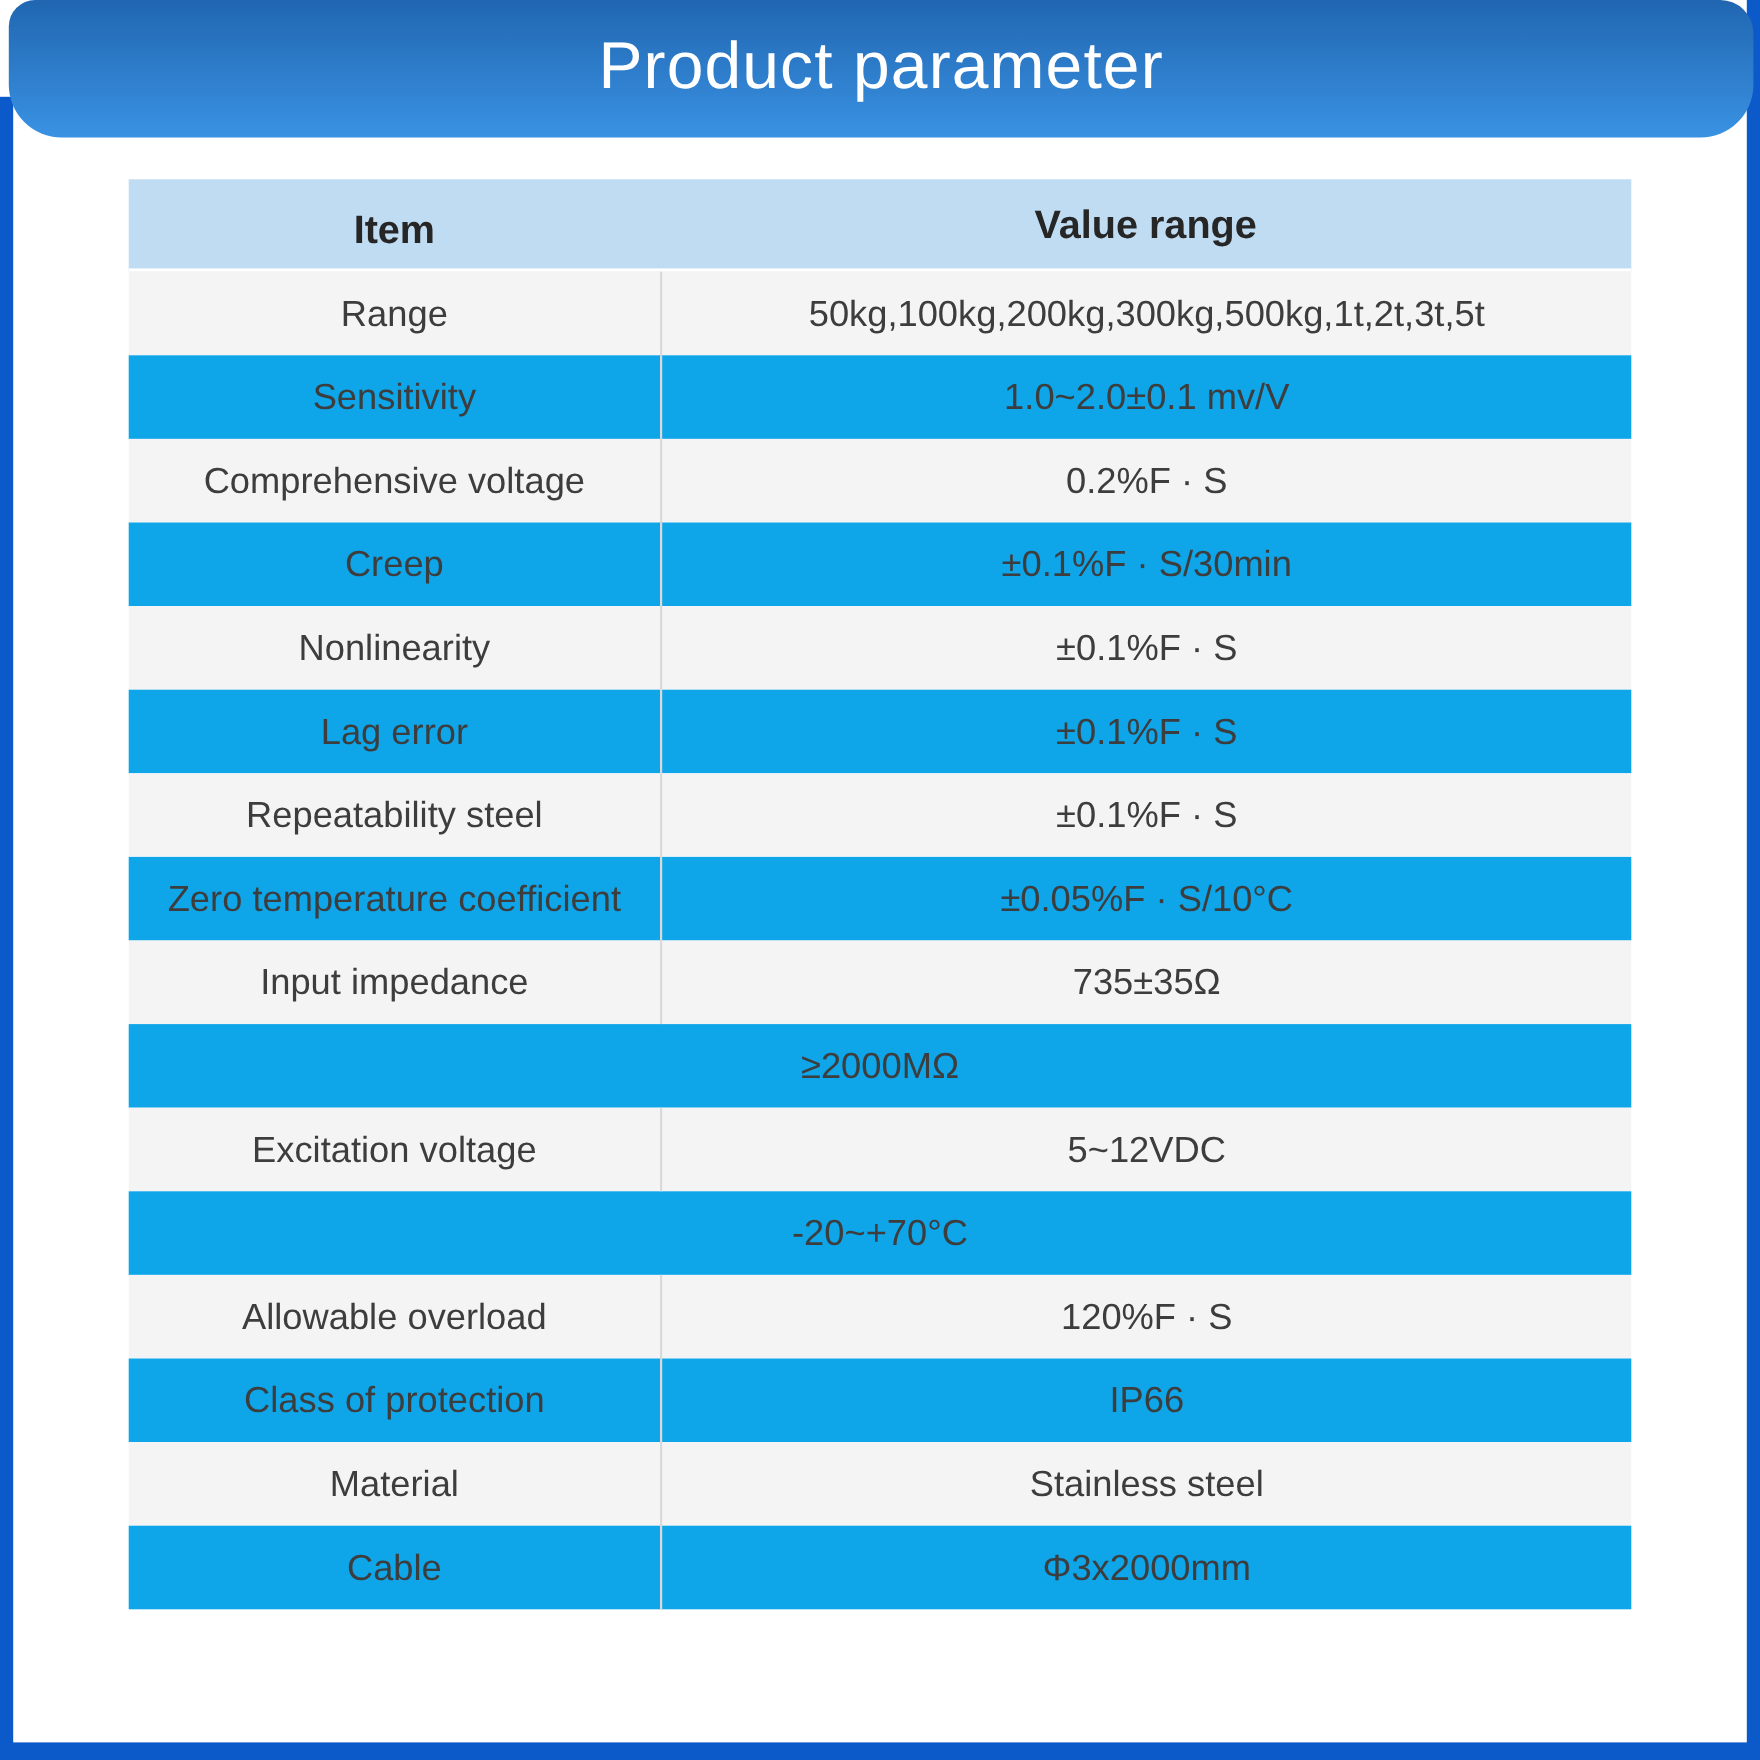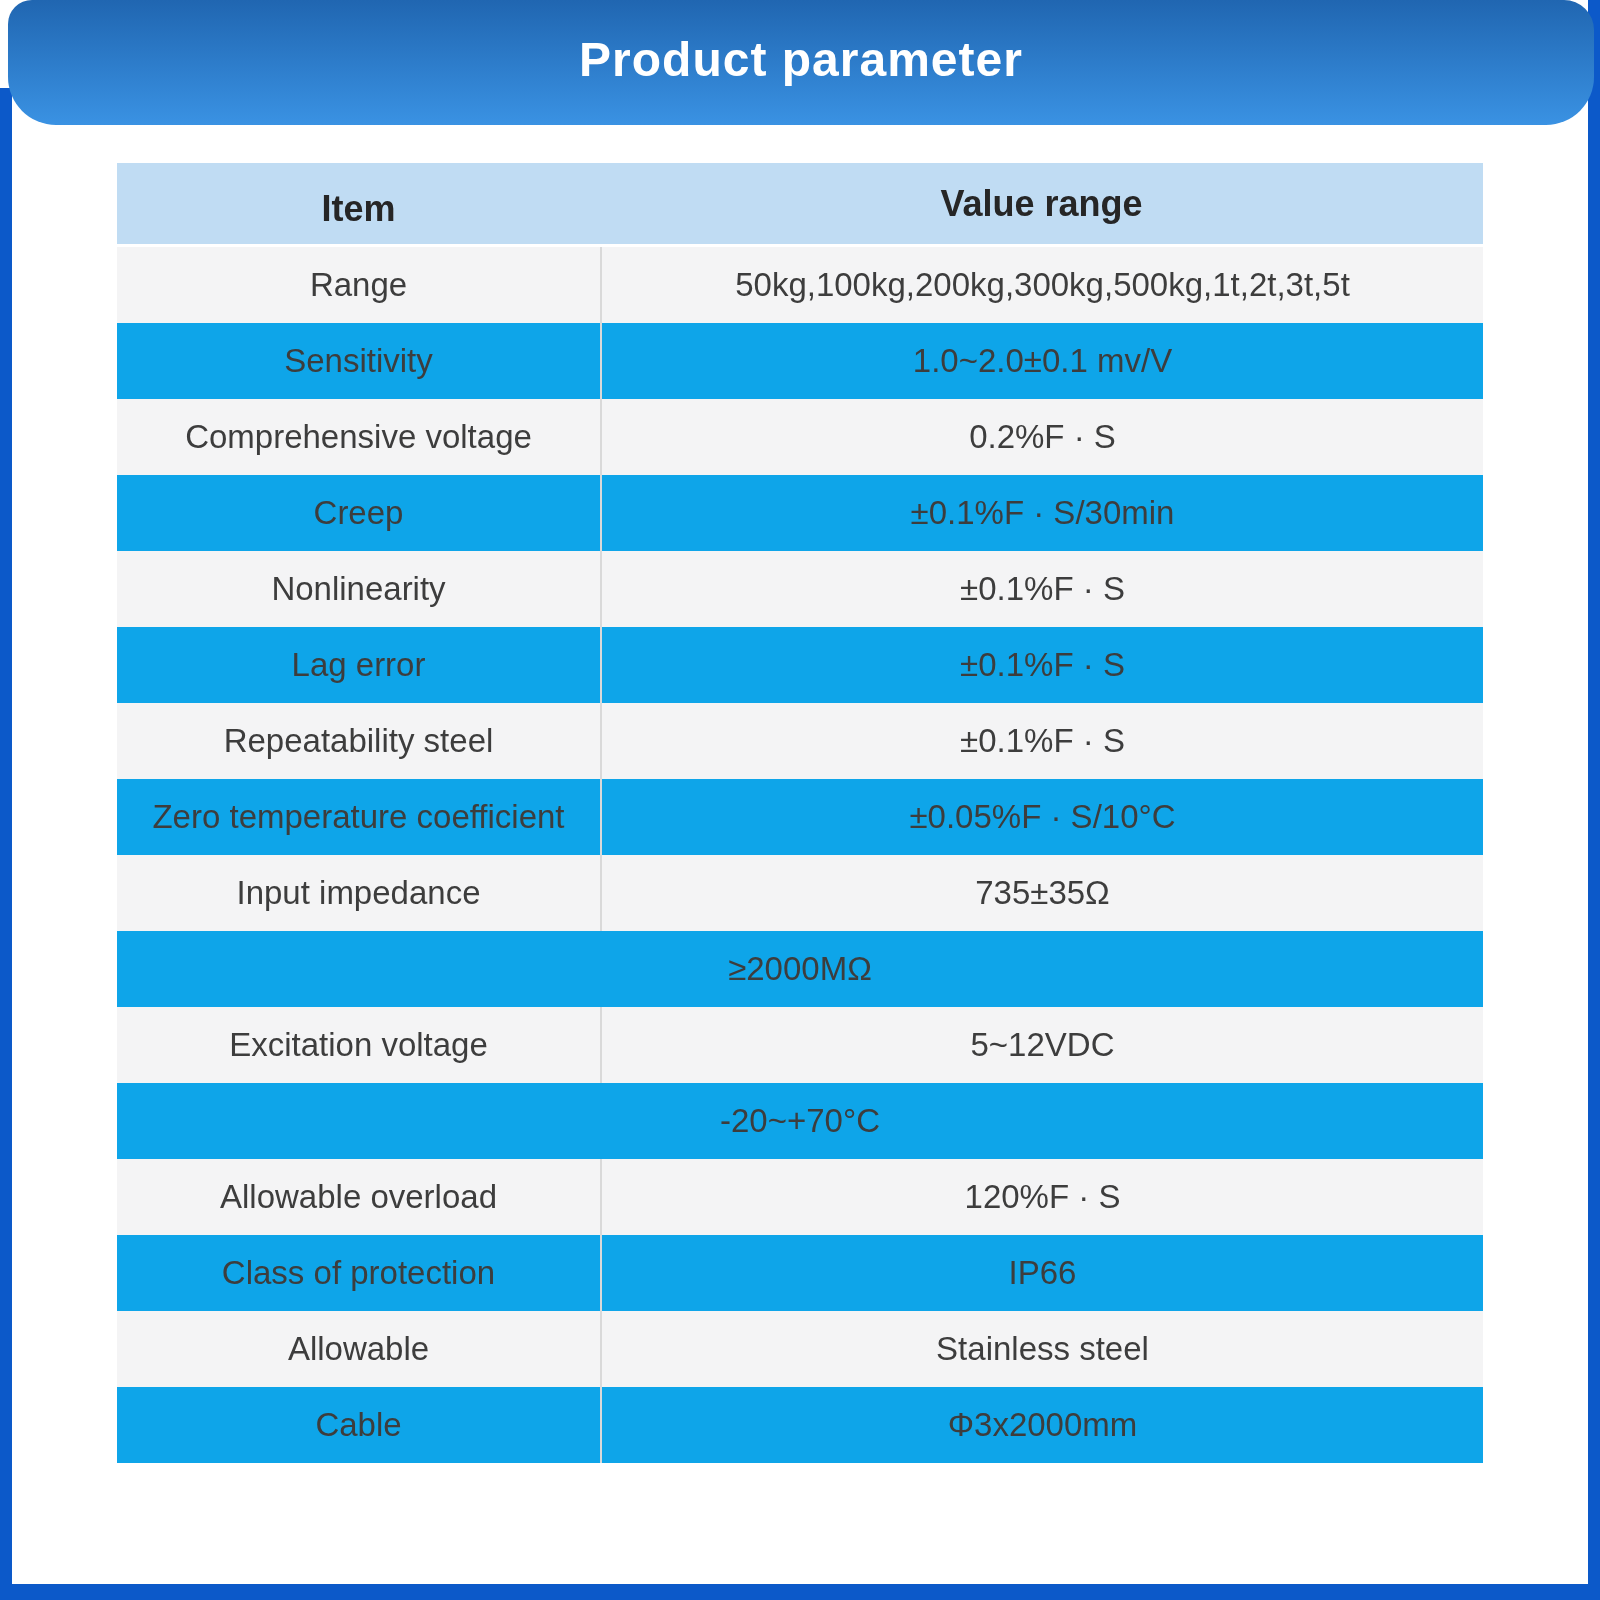--- a/index.html
+++ b/index.html
@@ -49,22 +49,22 @@
     border-radius: 24px 30px 48px 48px;
     background: linear-gradient(180deg, var(--banner-top) 0%, var(--banner-bottom) 100%);
     display: flex;
     align-items: center;
     justify-content: center;
     z-index: 2;
   }
   .banner h1 {
     margin: 16px;
     padding-bottom: 6px;
-    font-size: 48px;
-    font-weight: bold;
+    font-size: 60px;
+    font-weight: normal;
     letter-spacing: 1px;
     color: var(--title-color);
   }
   
   .spec-table {
     position: absolute;
     left: 117px;
     top: 163px;
     width: 1366px;
     z-index: 2;
@@ -190,21 +190,21 @@
     <div class="td td-item">Allowable overload</div>
     <div class="td td-value">120%F · S</div>
   </div>
 
   <div class="tr">
     <div class="td td-item">Class of protection</div>
     <div class="td td-value">IP66</div>
   </div>
 
   <div class="tr">
-    <div class="td td-item">Allowable</div>
+    <div class="td td-item">Material</div>
     <div class="td td-value">Stainless steel</div>
   </div>
 
   <div class="tr">
     <div class="td td-item">Cable</div>
     <div class="td td-value">Φ3x2000mm</div>
   </div>
 </div>
   </div>
 

